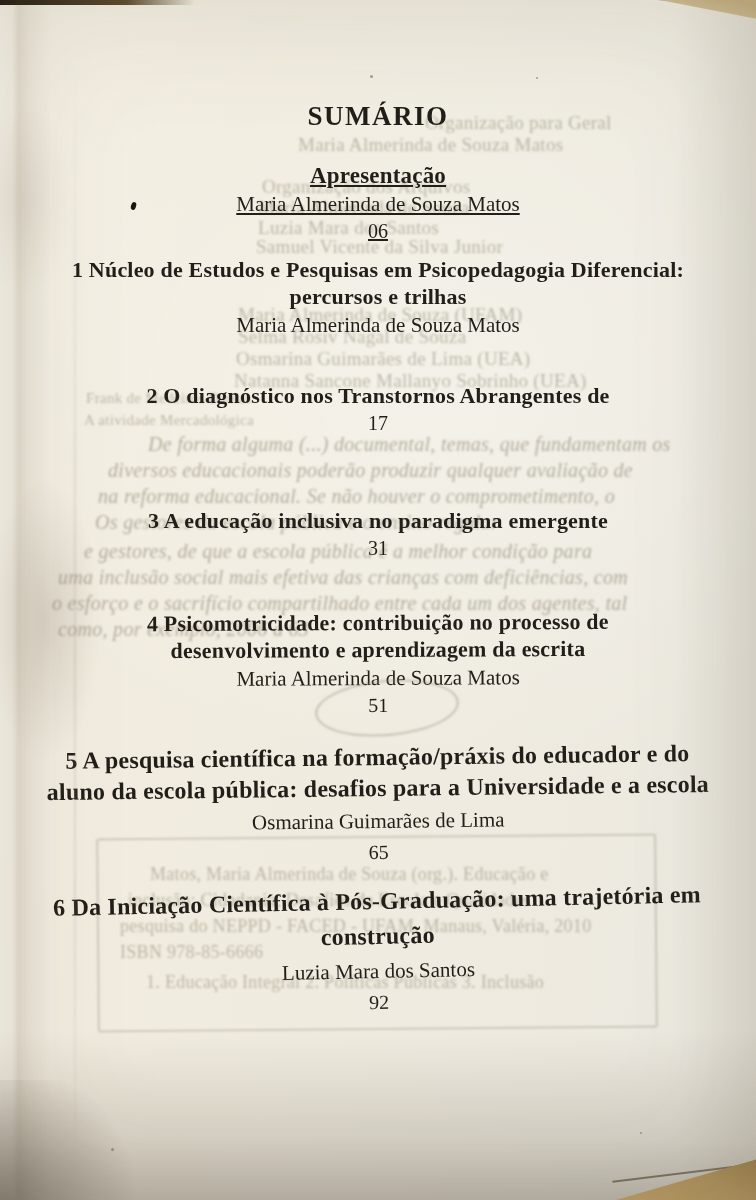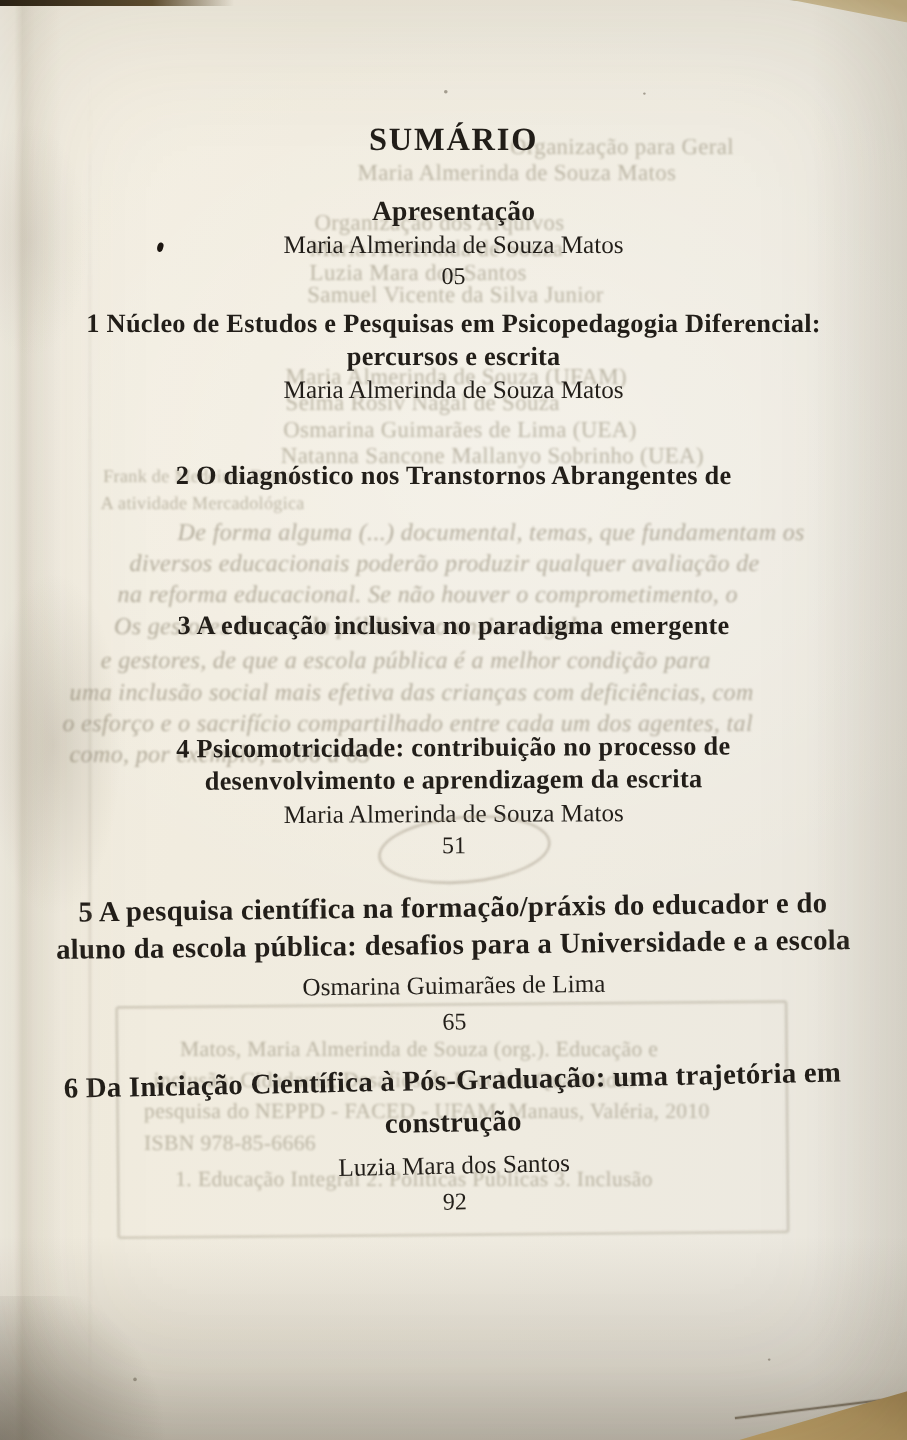--- a/index.html
+++ b/index.html
@@ -56,21 +56,21 @@
   
   .toc{position:absolute;inset:0;color:#221e19;text-align:center;filter:blur(0.25px);}
   .page-title{position:absolute;left:0;top:101px;width:100%;
     font-weight:bold;font-size:27px;letter-spacing:1.5px;}
   .entry{position:absolute;left:0;width:100%;}
   .entry .t{font-weight:bold;font-size:22px;line-height:27px;letter-spacing:0.2px;}
   .entry .t:empty{display:none;}
   .entry .author{font-size:21px;line-height:25px;margin-top:3px;}
   .entry .pg{font-size:20px;line-height:24px;margin-top:2px;}
   .e0 .t{font-size:23px;}
-  .e0{top:162px;} .e1{top:256px;} .e2{top:382px;} .e3{top:507px;}
+  .e0{top:162px;text-decoration:underline;} .e1{top:256px;} .e2{top:382px;} .e3{top:507px;}
   .e4{top:609px;transform:rotate(-0.3deg);}
   .e5{top:742px;transform:rotate(-0.7deg);}
   .e6{top:884px;transform:rotate(-1.2deg);}
   .e5 .t,.e6 .t{font-size:24px;line-height:31px;}
   .e6 .t{line-height:35px;}
   .e5 .author,.e6 .author{margin-top:5px;}
   .e5 .pg,.e6 .pg{margin-top:6px;}
 
   
   .ink-dot{position:absolute;left:131px;top:202px;width:5px;height:8px;
@@ -119,36 +119,38 @@
     </div>
   <div class="ghost-box"></div>
 
   <div class="toc">
     <div class="page-title">SUMÁRIO</div>
 
     <div class="entry e0">
       <div class="t">Apresentação</div>
 
       <div class="author">Maria Almerinda de Souza Matos</div>
-      <div class="pg">05</div>
+      <div class="pg">06</div>
     </div>
 
     <div class="entry e1">
       <div class="t">1 Núcleo de Estudos e Pesquisas em Psicopedagogia Diferencial:</div>
-      <div class="t">percursos e escrita</div>
+      <div class="t">percursos e trilhas</div>
       <div class="author">Maria Almerinda de Souza Matos</div>
     </div>
 
     <div class="entry e2">
       <div class="t">2 O diagnóstico nos Transtornos Abrangentes de</div>
+      <div class="pg">17</div>
     </div>
 
     <div class="entry e3">
       <div class="t">3 A educação inclusiva no paradigma emergente</div>
 
+      <div class="pg">31</div>
     </div>
 
     <div class="entry e4">
       <div class="t">4 Psicomotricidade: contribuição no processo de</div>
       <div class="t">desenvolvimento e aprendizagem da escrita</div>
       <div class="author">Maria Almerinda de Souza Matos</div>
       <div class="pg">51</div>
     </div>
 
     <div class="entry e5">

